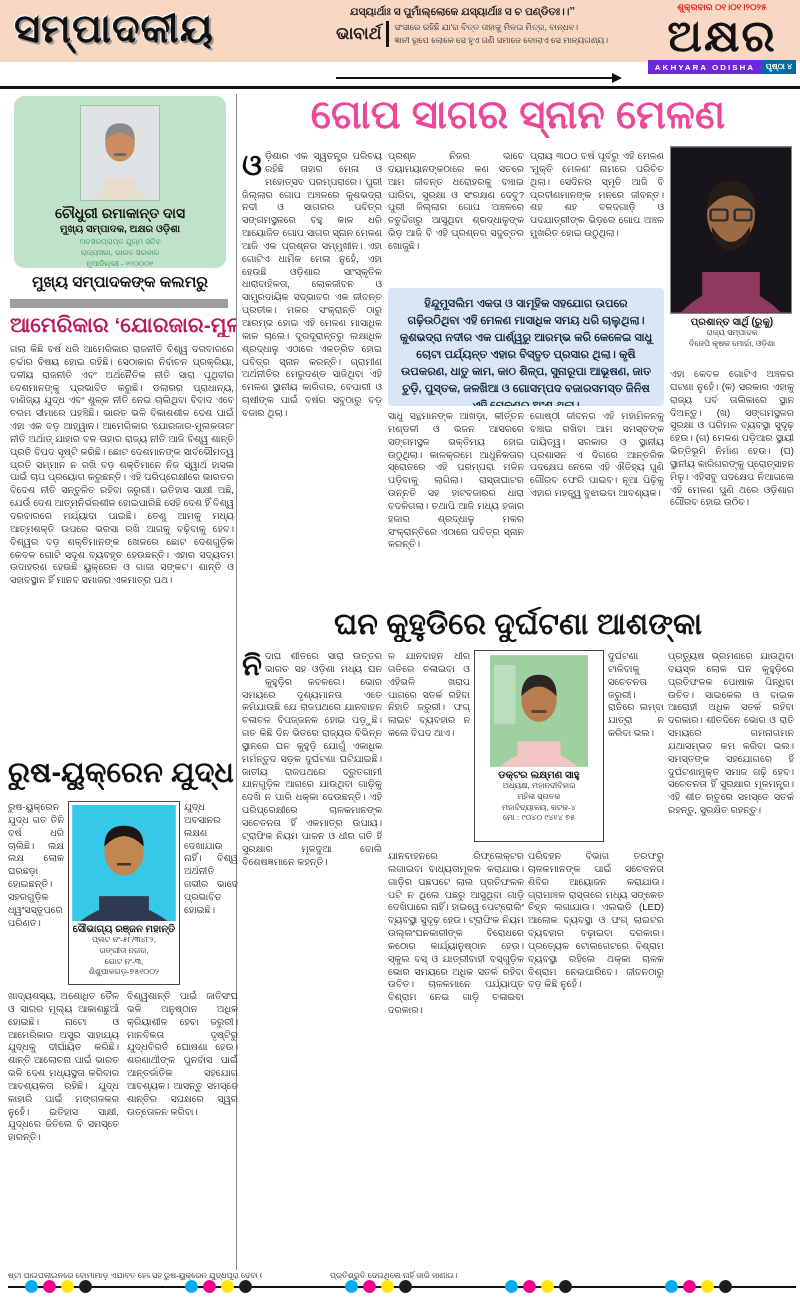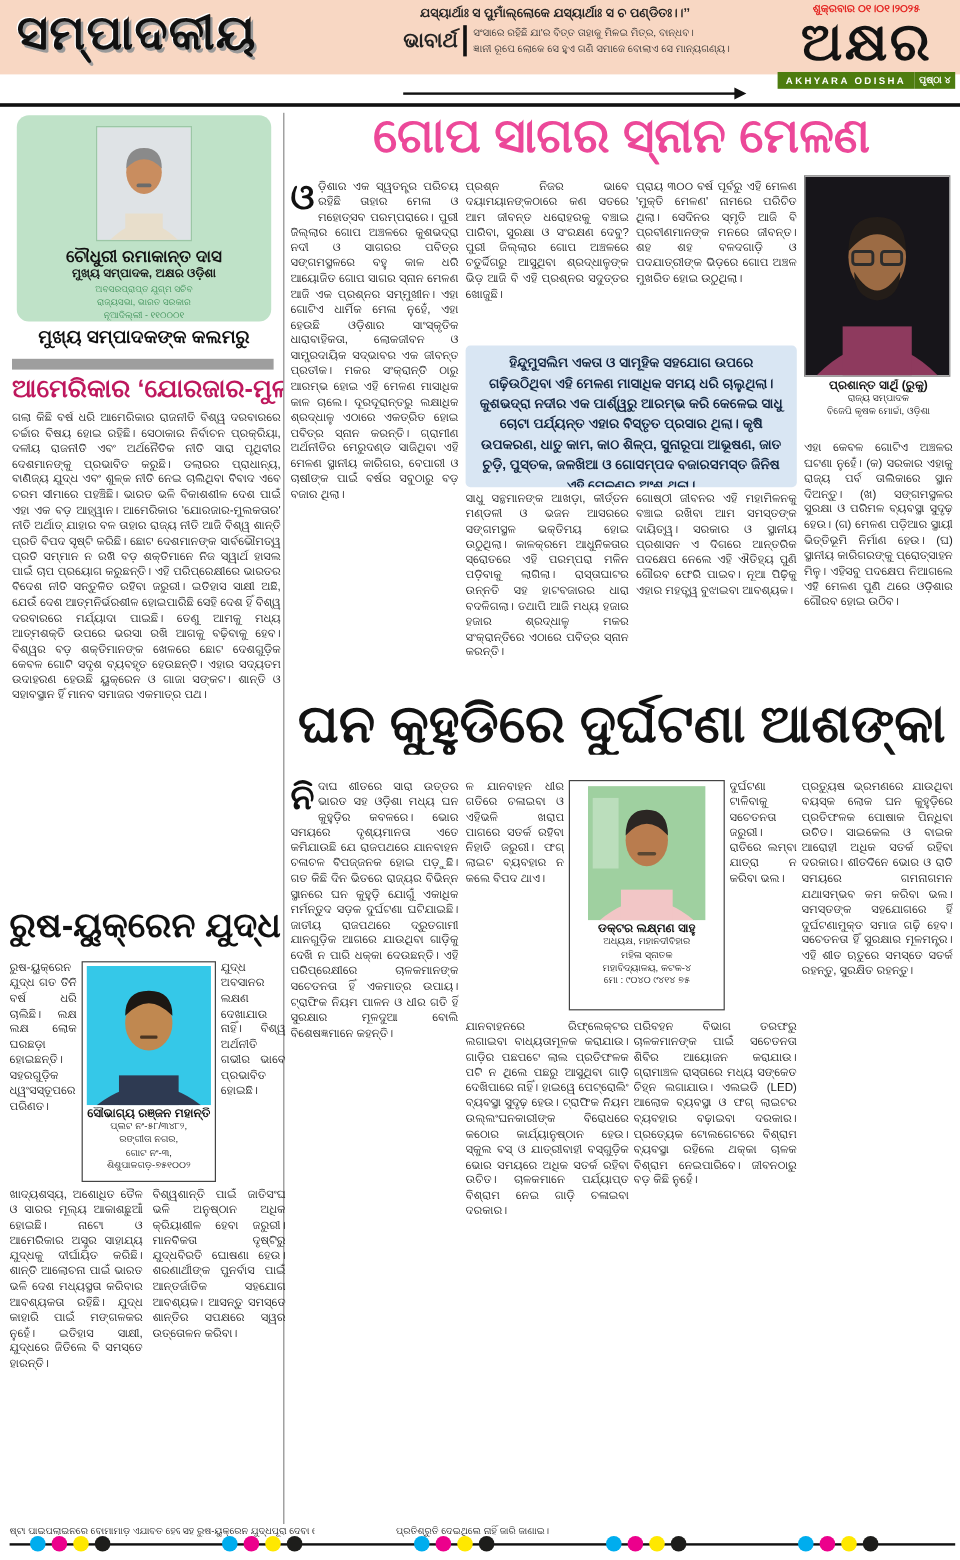--- a/index.html
+++ b/index.html
@@ -70,22 +70,22 @@
   .pull-quote { position:absolute; left:388px; top:288px; width:276px; height:118px; background:#d9e6f3;
     border-radius:4px; padding:7px 9px; font-size:11.3px; font-weight:bold; text-align:center;
     line-height:1.5; color:#10233d; overflow:hidden; }
   .colB-bot { position:absolute; left:388px; top:410px; width:136px; height:188px; }
   .colC-bot { position:absolute; left:530px; top:410px; width:134px; height:188px; }
   .lead-author { position:absolute; left:670px; top:146px; width:124px; text-align:center; }
   .lead-author svg { border:1px solid #888; display:block; }
   .colD { position:absolute; left:670px; top:368px; width:124px; height:230px; }
 
   
-  .second-headline { position:absolute; left:240px; top:579px; width:556px; text-align:center;
-    font-size:44px; font-weight:900; color:#131313; white-space:nowrap; overflow:hidden; }
+  .second-headline { position:absolute; left:240px; top:607px; width:556px; text-align:center;
+    font-size:30px; font-weight:900; color:#131313; white-space:nowrap; overflow:hidden; }
   .s-col1 { position:absolute; left:242px; top:650px; width:140px; height:618px; }
   .s-strip-left { position:absolute; left:388px; top:650px; width:82px; height:194px; }
   .s-photo-card { position:absolute; left:474px; top:650px; width:130px; height:192px;
     border:1px solid #444; text-align:center; padding:4px 2px; background:#fff; }
   .s-photo-card svg { display:block; margin:0 auto; }
   .s-strip-right { position:absolute; left:608px; top:650px; width:56px; height:194px; }
   .s-col2-bot { position:absolute; left:388px; top:850px; width:136px; height:418px; }
   .s-col3-bot { position:absolute; left:528px; top:850px; width:136px; height:418px; }
   .s-col4 { position:absolute; left:668px; top:650px; width:126px; height:618px; }
 
@@ -114,22 +114,22 @@
       </div>
     </div>
   </div>
   <div class="arrow-line"></div>
   <div class="arrow-head"></div>
 
   <div class="masthead">
     <div class="masthead-date" style="color:#e42320">ଶୁକ୍ରବାର ୦୧।୦୧।୨୦୨୫</div>
     <div class="masthead-title">ଅକ୍ଷର</div>
     <div class="masthead-strip">
-      <div class="strip-blue" style="background: #4d7c0f;">AKHYARA ODISHA</div>
-      <div class="strip-red" style="background: #4d7c0f;">ପୃଷ୍ଠା ୪</div>
+      <div class="strip-blue" style="background: #6d28d9;">AKHYARA ODISHA</div>
+      <div class="strip-red" style="background: #0369a1;">ପୃଷ୍ଠା ୪</div>
     </div>
   </div>
   <div class="top-rule"></div>
   <div class="v-rule"></div>
 
   <div class="editor-box" style="background: rgb(191, 226, 200);">
     <svg class="editor-photo" width="80" height="96" viewBox="0 0 100 120">
       <rect x="0" y="0" width="100" height="120" fill="#dfe3e6"></rect>
       <path d="M14 120 Q50 84 86 120 Z" fill="#e8decb"></path>
       <rect x="30" y="92" width="40" height="28" fill="#e8decb"></rect>

